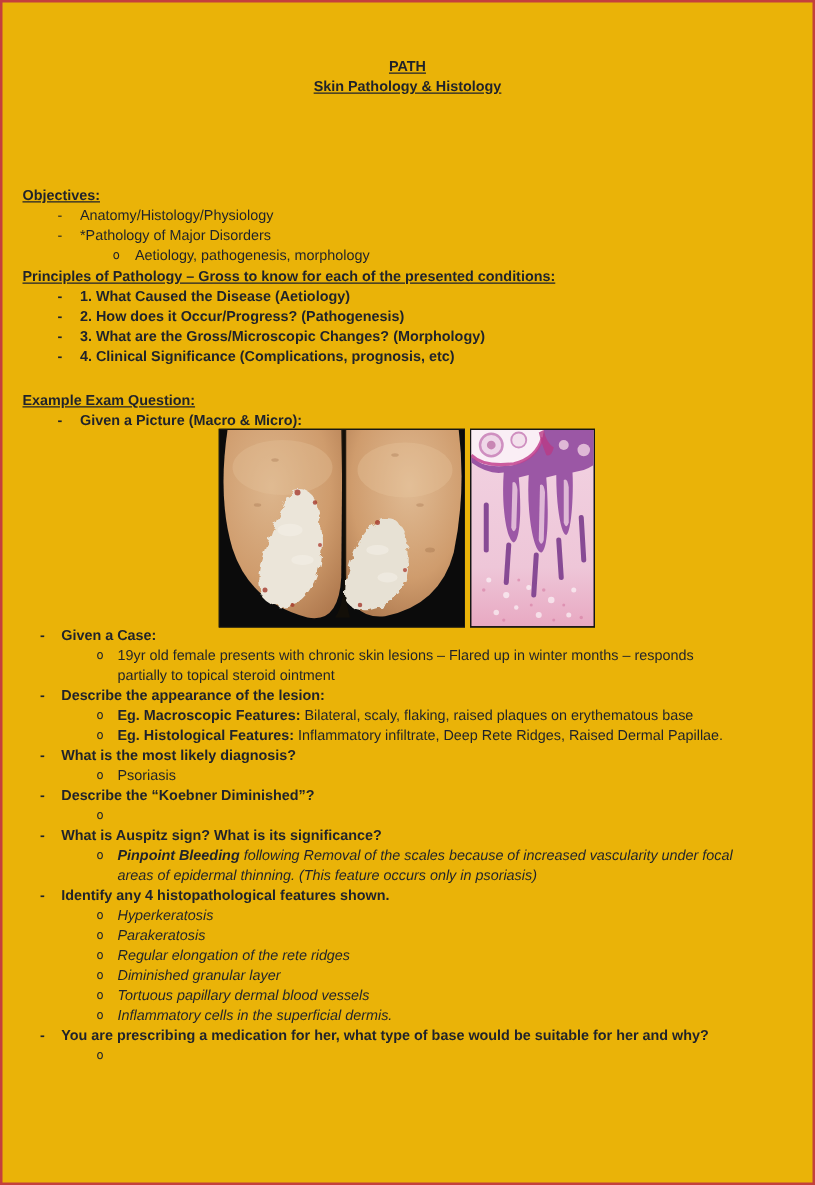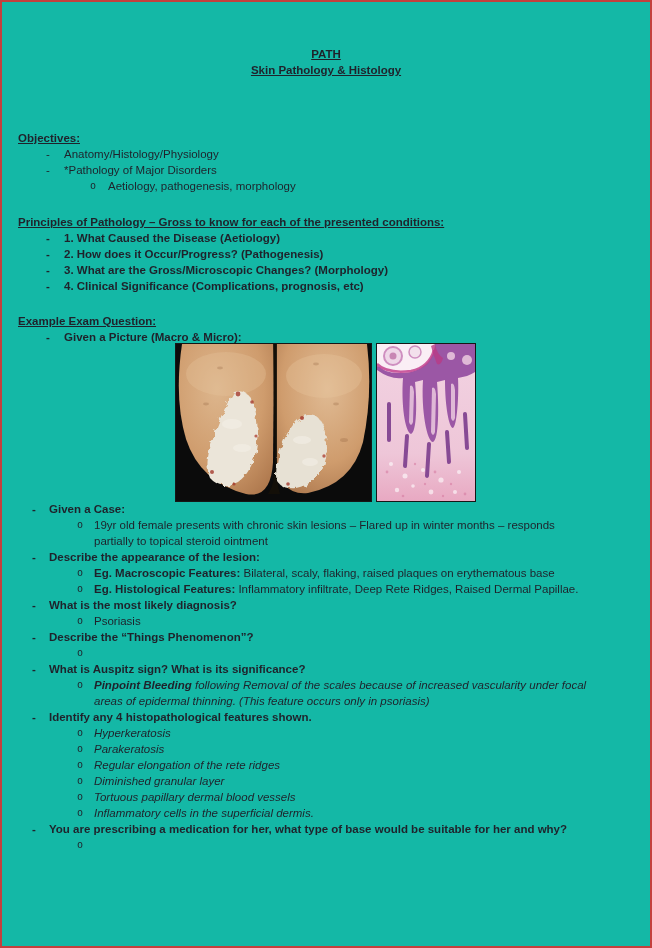--- a/index.html
+++ b/index.html
@@ -1,20 +1,20 @@
 <!DOCTYPE html>
 <html><head>
 <meta charset="utf-8">
 <style>
   html,body{margin:0;padding:0;background:#fff;}
   .page{
     position:relative;
     width:652px;height:948px;
     box-sizing:border-box;
-    background:#14b8a6;
+    background:#eab308;
     border:2px solid #c4403d;
     overflow:hidden;
     font-family:"Liberation Sans", sans-serif;
     font-size:11.5px;
     line-height:16px;
     color:#1f222b;
   }
   .abs{position:absolute;left:0;right:0;}
   .center{text-align:center;}
   .b{font-weight:700;}
@@ -39,21 +39,21 @@
 </head>
 <body>
 
 <div class="page">
 
   <div class="abs center" style="top:44px;">
     <div class="b u">PATH</div>
     <div class="b u">Skin Pathology &amp; Histology</div>
   </div>
 
-  <div class="abs" style="top:128px;">
+  <div class="abs" style="top:147px;">
     <div class="heading">Objectives:</div>
     <div class="row">
       <span class="m1a">-</span>
       <span>Anatomy/Histology/Physiology</span>
     </div>
     <div class="row">
       <span class="m1a">-</span>
       <span>*Pathology of Major Disorders</span>
     </div>
     <div class="row">
@@ -238,21 +238,21 @@
       <span class="m1b">-</span>
       <span>What is the most likely diagnosis?</span>
     </div>
     <div class="row">
       <span class="m2b circle">o</span>
       <span class="t2">Psoriasis</span>
     </div>
 
     <div class="row b">
       <span class="m1b">-</span>
-      <span>Describe the “Things Phenomenon”?</span>
+      <span>Describe the “Koebner Diminished”?</span>
     </div>
     <div class="row">
       <span class="m2b circle">o</span>
     </div>
 
     <div class="row b">
       <span class="m1b">-</span>
       <span>What is Auspitz sign? What is its significance?</span>
     </div>
     <div class="row">

